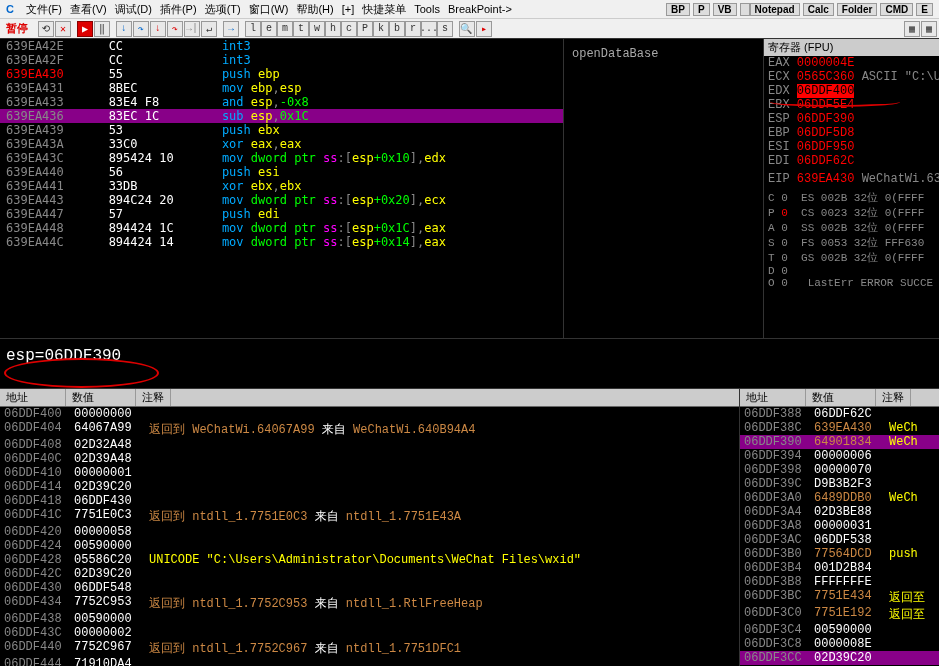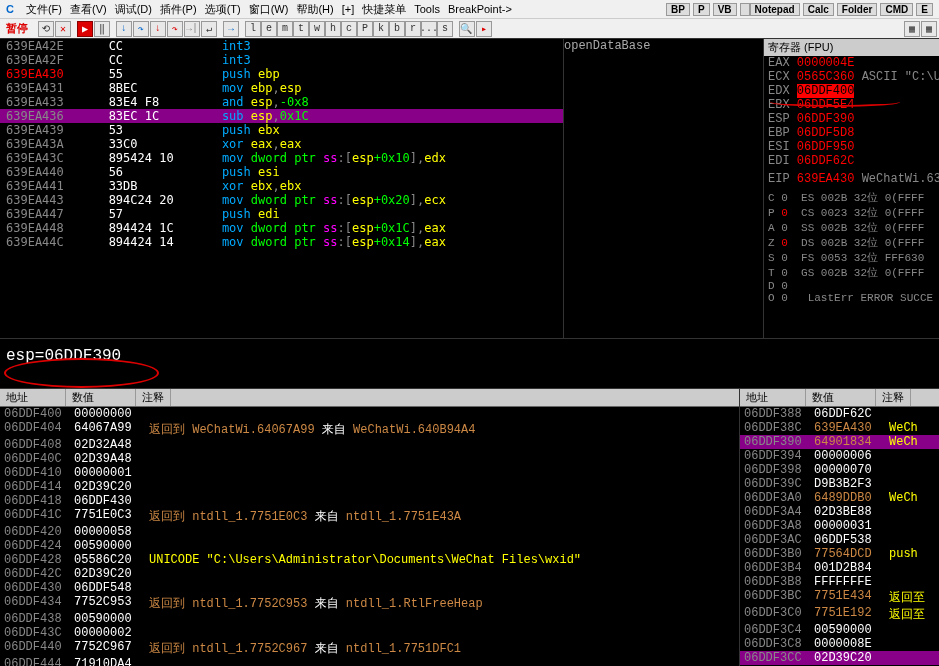--- a/index.html
+++ b/index.html
@@ -18,21 +18,21 @@
 .disasm td { padding: 0 6px; white-space: nowrap; font-family: "Fixedsys", "Consolas", monospace; }
 .disasm tr.sel td { background: #880088; }
 .addr { color: #888; }
 .addr.hl { color: #f00; background: #000; }
 .bytes { color: #fff; }
 .mn { color: #0af; }
 .reg { color: #ff0; }
 .num { color: #0f0; }
 .seg { color: #f0f; }
 .op-ptr { color: #0f0; }
-.info-pane { width: 200px; background: #000; border-left: 1px solid #333; color: #888; font-size: 12px; }
+.info-pane { width: 200px; background: #000; border-left: 1px solid #333; color: #888; padding: 8px; font-size: 12px; }
 .regs-pane { width: 176px; background: #000; border-left: 1px solid #333; font-size: 12px; }
 .regs-pane .hdr { background: #ccc; color: #000; padding: 1px 4px; font-family: sans-serif; font-size: 11px; }
 .regs-pane .reg-row { padding: 0 4px; white-space: nowrap; overflow: hidden; }
 .regs-pane .rn { color: #888; }
 .regs-pane .rv { color: #f00; margin-top: 16px; }
 .regs-pane .rv.hl { background: #f00; color: #000; }
 .regs-pane .rc { color: #888; }
 .flags { padding: 4px; }
 .flags .fr { font-size: 11px; color: #888; white-space: nowrap; overflow: hidden; }
 .flags .red { color: #f00; }
@@ -187,21 +187,20 @@
         <div class="reg-row"><span class="rn">EBP</span> <span class="rv ">06DDF5D8</span> <span class="rc"></span></div>
         <div class="reg-row"><span class="rn">ESI</span> <span class="rv ">06DDF950</span> <span class="rc"></span></div>
         <div class="reg-row"><span class="rn">EDI</span> <span class="rv ">06DDF62C</span> <span class="rc"></span></div>
       </div>
     <div style="height:4px;"></div>
     <div class="reg-row" id="eip-row"><span class="rn">EIP</span> <span class="rv">639EA430</span> <span class="rc">WeChatWi.63</span></div>
     <div class="flags" id="flags-body">
         <div class="fr"><span>C</span> <span class="">0</span>&nbsp;&nbsp;<span>ES</span> <span>002B</span> <span>32位</span> <span>0(FFFF</span></div>
         <div class="fr"><span>P</span> <span class="red">0</span>&nbsp;&nbsp;<span>CS</span> <span>0023</span> <span>32位</span> <span>0(FFFF</span></div>
         <div class="fr"><span>A</span> <span class="">0</span>&nbsp;&nbsp;<span>SS</span> <span>002B</span> <span>32位</span> <span>0(FFFF</span></div>
-        <div class="fr"><span>Z</span> <span class="red">0</span>&nbsp;&nbsp;<span>DS</span> <span>002B</span> <span>32位</span> <span>0(FFFF</span></div>
         <div class="fr"><span>S</span> <span class="">0</span>&nbsp;&nbsp;<span>FS</span> <span>0053</span> <span>32位</span> <span>FFF630</span></div>
         <div class="fr"><span>T</span> <span class="">0</span>&nbsp;&nbsp;<span>GS</span> <span>002B</span> <span>32位</span> <span>0(FFFF</span></div>
         <div class="fr"><span>D</span> <span class="">0</span>&nbsp;&nbsp;<span></span> <span></span> <span></span> <span></span></div>
         <div class="fr"><span>O</span> <span class="">0</span>&nbsp;&nbsp;<span></span> <span>LastErr</span> <span>ERROR</span> <span>SUCCE</span></div>
       </div>
   </div>
 </div>
 
 <div class="mid">
   <span>esp=06DDF390</span>

